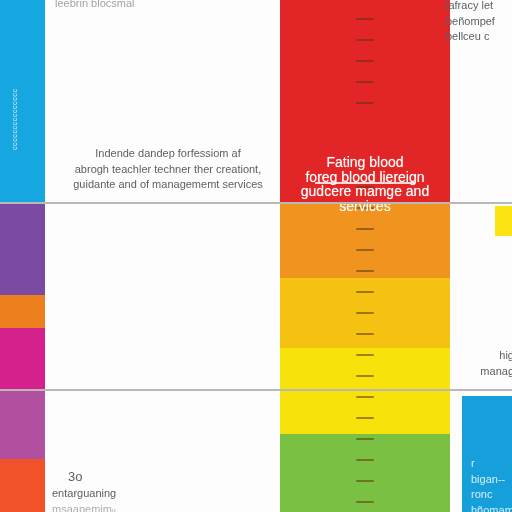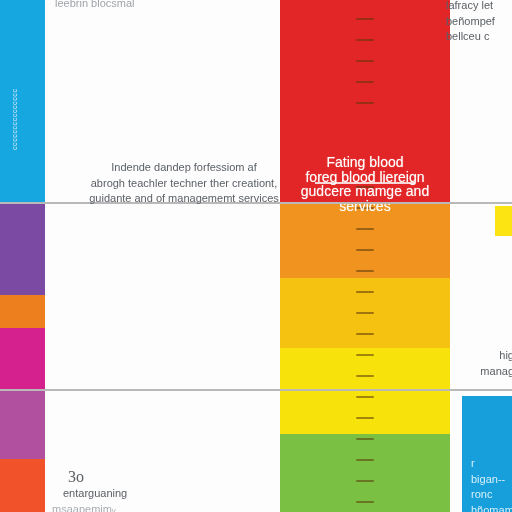--- a/index.html
+++ b/index.html
@@ -98,21 +98,21 @@
 
   
   .copy {
     position: absolute;
     color: #5b6066;
     font-size: 11px;
     line-height: 15.5px;
     text-align: center;
     filter: blur(0.4px);
   }
-  .copy.tiny { font-size: 16px; line-height: 14px; font-family: Liberation Serif, serif; }
+  .copy.tiny { font-size: 13px; line-height: 14px; }
   .copy.left { text-align: left; }
 
   
   #yellow-chip {
     position: absolute;
     left: 495px;
     top: 206px;
     width: 17px;
     height: 30px;
     background: #fbe412;
@@ -179,35 +179,35 @@
 services</div>
     <div id="center-rule"></div>
   </div>
 
   <div class="hrule" style="top:202px;left:0;width:512px;"></div>
   <div class="hrule" style="top:389px;left:0;width:512px;"></div>
 
   <div class="copy" style="left:55px;top:-4px;width:225px;text-align:left;color:#9fa4aa;">leebrin blocsmal</div>
 
 
-  <div class="copy" style="left: 64px; top: 146px; width: 240px; white-space: pre-line; margin-top: 14px;">Indende dandep forfessiom af
+  <div class="copy" style="left: 48px; top: 146px; width: 240px; white-space: pre-line;">Indende dandep forfessiom af
 abrogh teachler techner ther creationt,
 guidante and of managememt services</div>
 
   <div class="copy" style="left: 446px; top: -2px; width: 70px; text-align: left; white-space: pre-line;">lafracy let
 beñompef
 bellceu c</div>
 
 
   <div class="copy" style="left: 452px; top: 348px; width: 62px; text-align: right; white-space: pre-line;">hig
 manag</div>
 
   <div class="copy left tiny" style="left:68px;top:470px;width:60px;">3o</div>
 
-  <div class="copy left" style="left:63px;top:486px;width:150px;">entarguaning</div>
+  <div class="copy left" style="left:52px;top:486px;width:150px;">entarguaning</div>
 
   <div class="copy left" style="left:52px;top:502px;width:150px;color:#a9aeb4;">msaapemimᵥ</div>
 
   <div id="yellow-chip"></div>
 
   <div id="blue-panel">
     <div class="copy left" style="left: 9px; top: 60px; width: 44px; white-space: pre-line;">r
 bigan--
 ronc
 hñomam</div>

